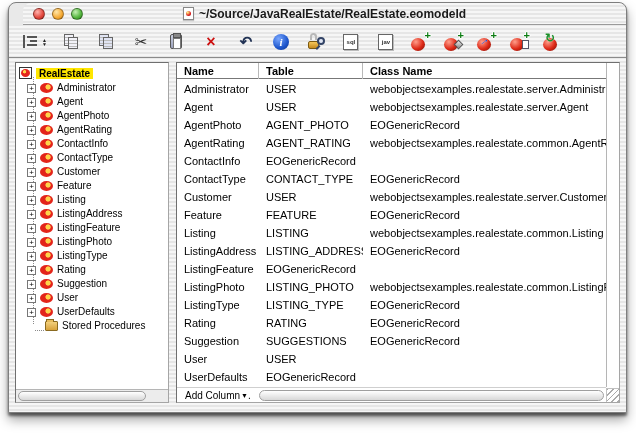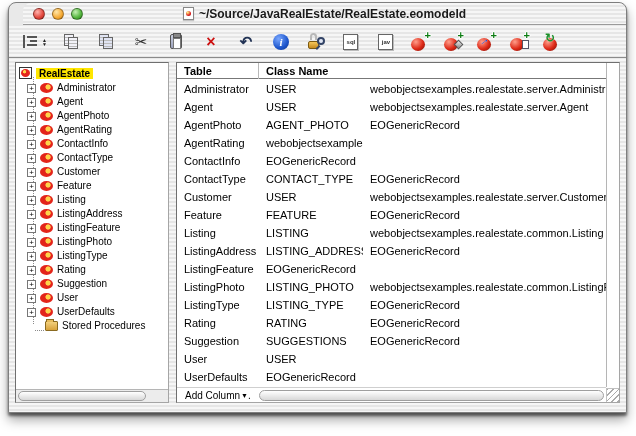--- a/index.html
+++ b/index.html
@@ -378,20 +378,21 @@
             </div>
           </div>
         </div>
         <div class="hscroll">
           <span class="thumb"></span>
         </div>
       </div>
 
       <div class="panel tablepanel">
         <div class="thead">
+          <span>Name</span>
           <span>Table</span>
           <span>Class Name</span>
         </div>
         <div class="tbody">
           <div class="trow">
               <span>Administrator</span>
               <span>USER</span>
               <span>webobjectsexamples.realestate.server.Administrator</span>
             </div>
           <div class="trow">
@@ -399,20 +400,21 @@
               <span>USER</span>
               <span>webobjectsexamples.realestate.server.Agent</span>
             </div>
           <div class="trow">
               <span>AgentPhoto</span>
               <span>AGENT_PHOTO</span>
               <span>EOGenericRecord</span>
             </div>
           <div class="trow">
               <span>AgentRating</span>
+              <span>AGENT_RATING</span>
               <span>webobjectsexamples.realestate.common.AgentRating</span>
             </div>
           <div class="trow">
               <span>ContactInfo</span>
               <span>EOGenericRecord</span>
             </div>
           <div class="trow">
               <span>ContactType</span>
               <span>CONTACT_TYPE</span>
               <span>EOGenericRecord</span>

